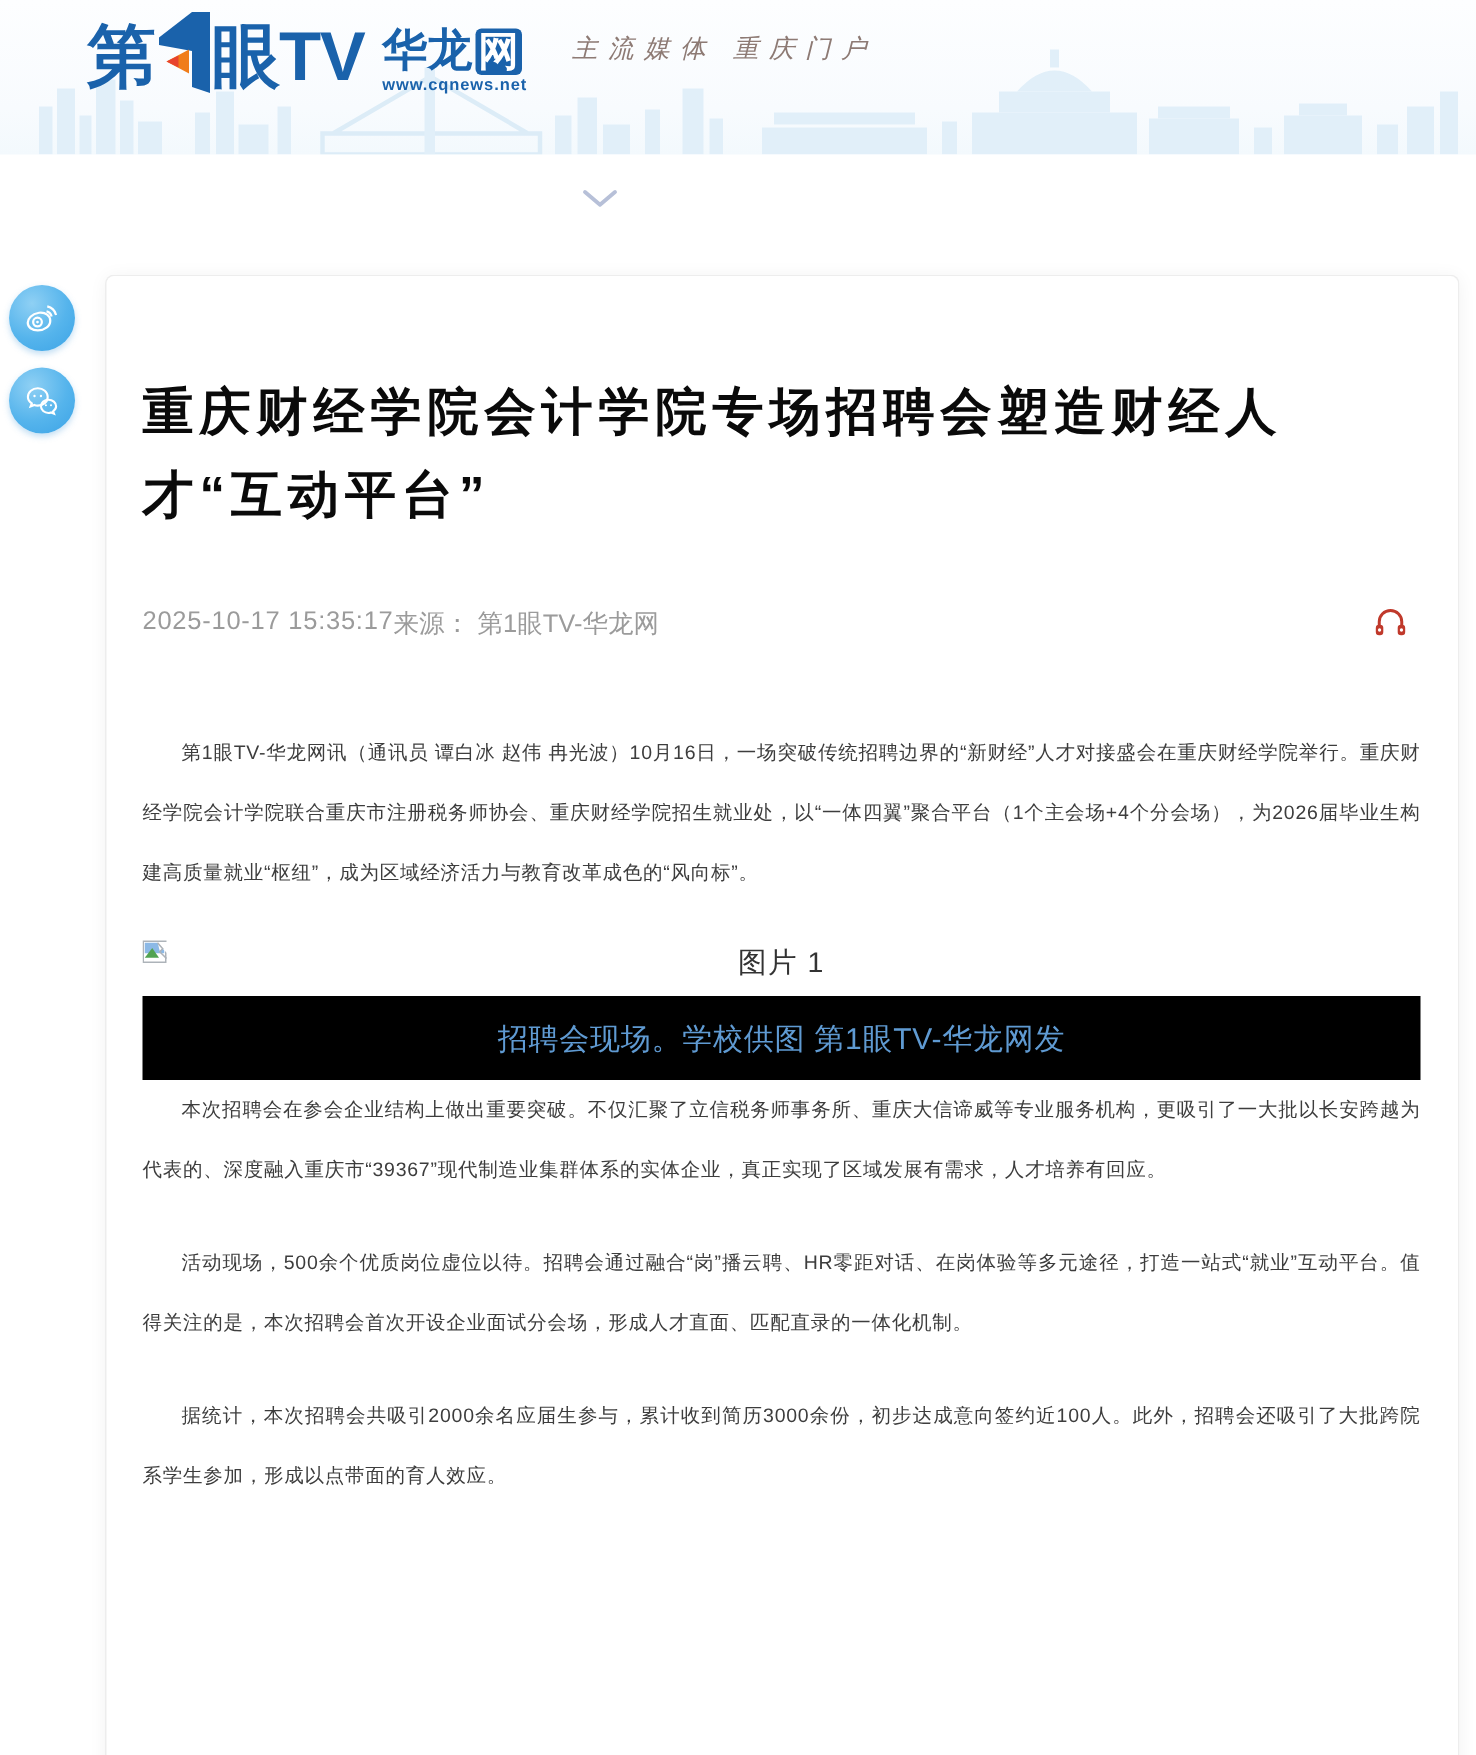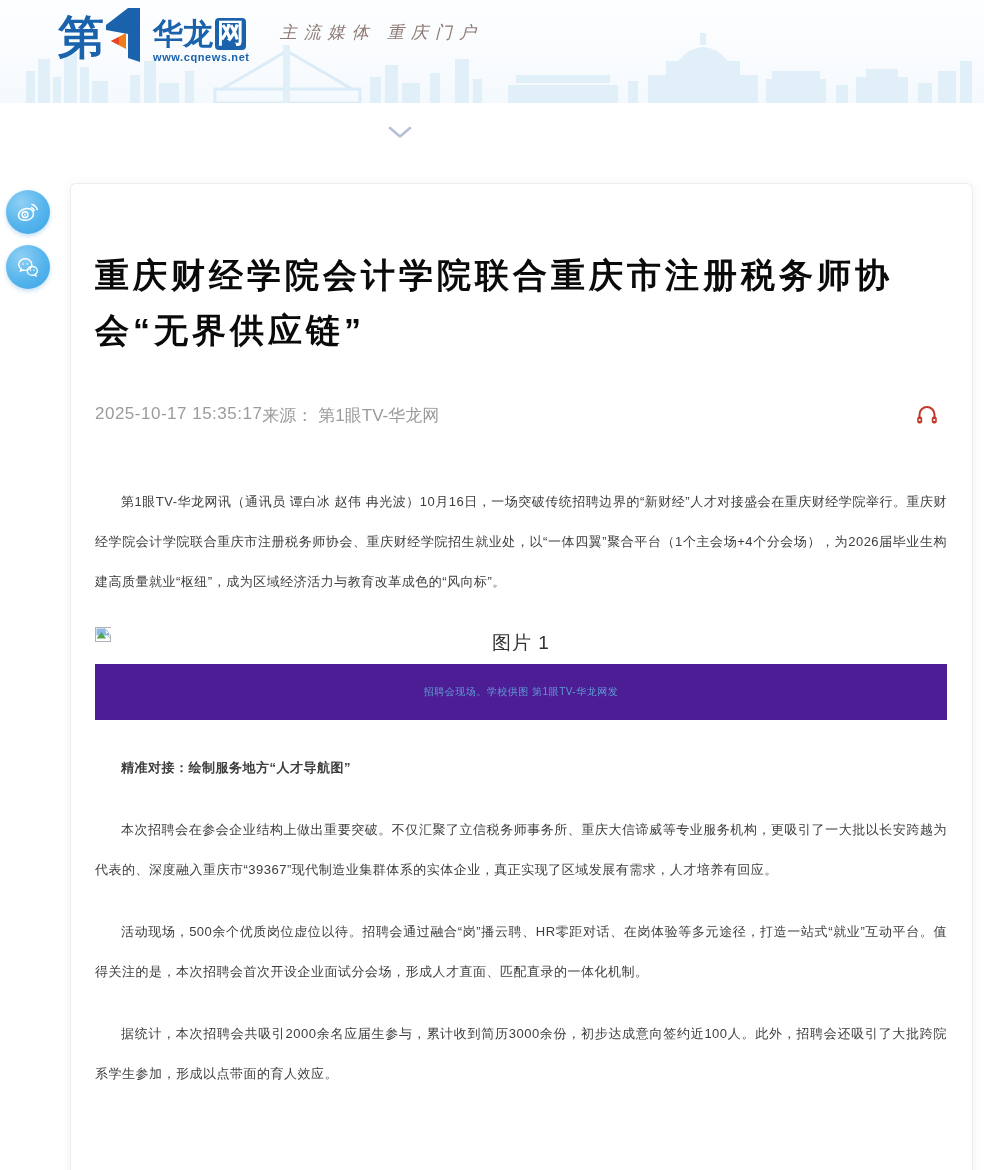--- a/index.html
+++ b/index.html
@@ -9,21 +9,21 @@
 
   
   .site-header { position:relative; width:100%; height:103px;
     background:linear-gradient(180deg,#fdfeff 0%,#f8fbfe 70%,#f3f9fd 100%); overflow:hidden; }
   .skyline { position:absolute; left:0; bottom:0; width:984px; height:72px; }
   .logo-row { position:absolute; left:58px; top:8px; display:flex; align-items:flex-start; cursor:pointer; }
   .brand { display:flex; align-items:flex-end; color:#1a62ab; font-weight:bold; }
   .brand-txt { font-size:46px; line-height:52px; letter-spacing:-1px; font-weight:bold; }
   .brand-one { margin:0 1px 1px 3px; }
   .site-col { margin:10px 0 0 12px; color:#1a62ab; }
-  .site-name { font-size:30px; font-weight:bold; line-height:32px; display:flex; }
+  .site-name { font-size:30px; font-weight:bold; line-height:32px; display:flex; align-items:center; }
   .wang-box { display:inline-block; background:#1a62ab; color:#fff; border-radius:4px; padding:0 2px; margin-left:2px; font-size:27px; line-height:31px; }
   .site-url { font-size:11px; letter-spacing:0.6px; margin-top:1px; font-weight:bold; }
   .tagline { margin:13px 0 0 30px; font-family:"Liberation Serif","DejaVu Serif",serif; font-style:italic;
     font-size:17px; color:#8d7a74; letter-spacing:7px; white-space:nowrap; }
 
   
   .fold-btn { position:absolute; left:386px; top:122px; width:28px; height:20px; display:flex;
     align-items:center; justify-content:center; cursor:pointer; }
 
   
@@ -47,22 +47,22 @@
   .body-text p { font-size:13px; line-height:40px; color:#3d3d3d; text-align:justify; text-indent:2em;
     letter-spacing:0.5px; margin-bottom:22px; }
   .subhead { font-size:19px; line-height:30px; color:#1c1c1c; font-weight:bold; text-indent:2em;
     margin:28px 0 32px 0; letter-spacing:0.5px; }
 
   
   .figure { margin:4px 0 0 0; }
   .img-row { position:relative; height:38px; }
   .broken-img { position:absolute; left:0; top:2px; }
   .img-alt { display:block; text-align:center; font-size:19px; color:#333; line-height:38px; letter-spacing:1px; }
-  .figcap { margin-top:2px; height:56px; background:#4c1d95; display:flex; align-items:center; justify-content:center;
-    font-size:10px; color:#5f9ad2; letter-spacing:0.5px; }
+  .figcap { margin-top:2px; height:56px; background:#000000; display:flex; align-items:center; justify-content:center;
+    font-size:20px; color:#5f9ad2; letter-spacing:0.5px; }
 </style>
 </head>
 <body>
 
 <div class="viewport">
 
   <header class="site-header">
     <svg class="skyline" viewBox="0 0 984 72" aria-hidden="true">
       <g fill="#e1eff9">
         <rect x="26" y="40" width="9" height="32"></rect>
@@ -105,20 +105,21 @@
 
     <a class="logo-row">
       <span class="brand">
         <span class="brand-txt">第</span>
         <svg class="brand-one" width="34" height="54" viewBox="0 0 34 54">
           <polygon points="22,0 34,0 34,54 22,50" fill="#1a62ab"></polygon>
           <polygon points="0,17 22,0 22,26 0,22" fill="#1a62ab"></polygon>
           <polygon points="5,33 20,25 20,41" fill="#f07d1a"></polygon>
           <polygon points="5,33 13,29 13,37" fill="#e8432e"></polygon>
         </svg>
+        <span class="brand-txt">眼TV</span>
       </span>
       <span class="site-col">
         <span class="site-name">
           <span>华龙</span>
           <span class="wang-box">网</span>
         </span>
         <span class="site-url" style="display:block">www.cqnews.net</span>
       </span>
       <span class="tagline">主流媒体  重庆门户</span>
     </a>
@@ -147,21 +148,21 @@
         <circle cx="8" cy="10" r="0.8" fill="#ffffff" stroke="none"></circle>
         <circle cx="12.3" cy="10" r="0.8" fill="#ffffff" stroke="none"></circle>
         <circle cx="15.6" cy="16.2" r="0.7" fill="#ffffff" stroke="none"></circle>
         <circle cx="19" cy="16.2" r="0.7" fill="#ffffff" stroke="none"></circle>
       </svg>
     </div>
   </aside>
 
   <main class="card">
 
-    <h1 class="title">重庆财经学院会计学院联合重庆市注册税务师协会“无界供应链”</h1>
+    <h1 class="title">重庆财经学院会计学院专场招聘会塑造财经人才“互动平台”</h1>
 
     <div class="meta-row">
       <span class="meta-time">2025-10-17 15:35:17</span>
       <span class="meta-srclabel">来源：</span>
       <span class="meta-src">第1眼TV-华龙网</span>
       <span class="listen-btn">
         <svg width="24" height="22" viewBox="0 0 24 22">
           <path d="M4.5,15 L4.5,10.5 A7.5,7.5 0 0 1 19.5,10.5 L19.5,15" fill="none" stroke="#c0392b" stroke-width="2"></path>
           <rect x="2.2" y="12.5" width="5" height="7" rx="2.2" fill="#c0392b"></rect>
           <rect x="16.8" y="12.5" width="5" height="7" rx="2.2" fill="#c0392b"></rect>
@@ -181,21 +182,20 @@
             <rect x="1.5" y="2.5" width="13" height="7" fill="#8cb9e6"></rect>
             <polygon points="1.5,12.5 6.5,6 11,12.5" fill="#52a352"></polygon>
             <polygon points="10,2 16.5,2 16.5,9.5 13.5,6.5 11.5,8" fill="#ffffff"></polygon>
             <polyline points="10,2.5 13.5,6.5 11.5,8.5 16,13" fill="none" stroke="#adb3b9" stroke-width="1"></polyline>
           </svg>
           <span class="img-alt">图片 1</span>
         </div>
         <figcaption class="figcap">招聘会现场。学校供图 第1眼TV-华龙网发</figcaption>
       </figure>
 
-      <p class="subhead">精准对接：绘制服务地方“人才导航图”</p>
 
       <p>本次招聘会在参会企业结构上做出重要突破。不仅汇聚了立信税务师事务所、重庆大信谛威等专业服务机构，更吸引了一大批以长安跨越为代表的、深度融入重庆市“39367”现代制造业集群体系的实体企业，真正实现了区域发展有需求，人才培养有回应。</p>
       <p>活动现场，500余个优质岗位虚位以待。招聘会通过融合“岗”播云聘、HR零距对话、在岗体验等多元途径，打造一站式“就业”互动平台。值得关注的是，本次招聘会首次开设企业面试分会场，形成人才直面、匹配直录的一体化机制。</p>
       <p>据统计，本次招聘会共吸引2000余名应届生参与，累计收到简历3000余份，初步达成意向签约近100人。此外，招聘会还吸引了大批跨院系学生参加，形成以点带面的育人效应。</p>
     </div>
   </main>
 
 </div>
 
 </body></html>

